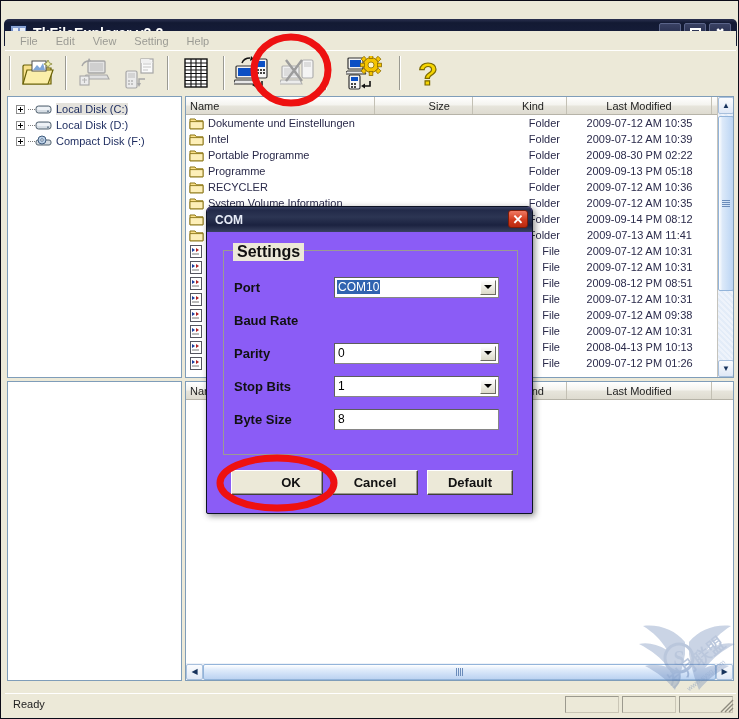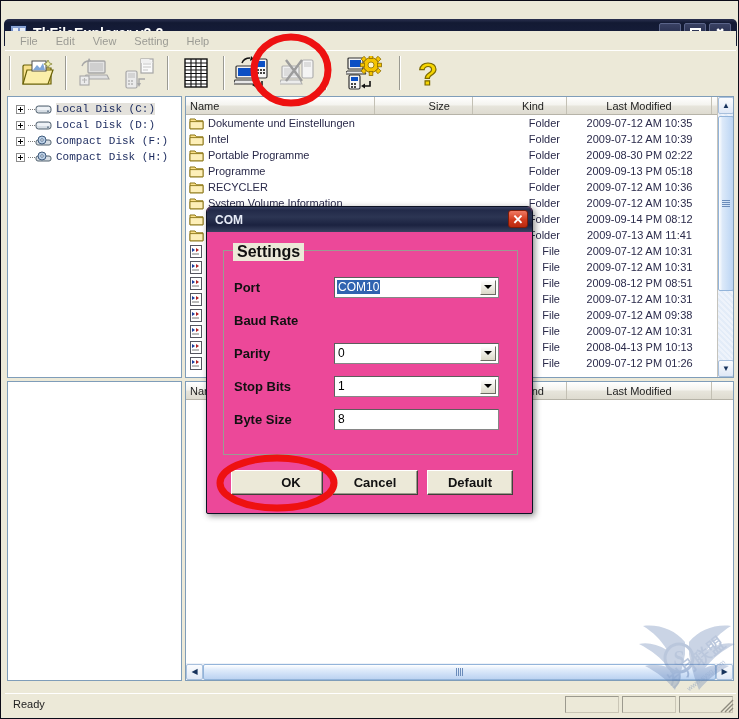--- a/index.html
+++ b/index.html
@@ -103,21 +103,21 @@
   #tree-panel {
     position: absolute; left: 6px; top: 95px;
     width: 175px; height: 282px;
     background: #ffffff;
     border: 1px solid #7f9db9;
     overflow: hidden;
   }
   .tree-row {
     display: flex; align-items: center; height: 16px;
     padding-left: 8px; font-size: 11px; color: #1b2a5e;
-    white-space: nowrap; cursor: pointer; font-family: Liberation Mono, monospace;
+    white-space: nowrap; cursor: pointer;
   }
   .tree-plus {
     width: 9px; height: 9px; border: 1px solid #8d8d8d;
     background: #fff; position: relative; flex: none; margin-right: 3px;
   }
   .tree-plus:before { content:""; position:absolute; left:1px; top:3px;
     width:5px; height:1px; background:#000; }
   .tree-plus:after { content:""; position:absolute; left:3px; top:1px;
     width:1px; height:5px; background:#000; }
   .tree-dots { width: 7px; height: 1px; border-top: 1px dotted #7b7b7b; flex: none; }
@@ -229,21 +229,21 @@
   }
   #status-text { font-size: 11px; color: #222; padding-left: 8px; }
   .status-pane { height: 17px; border: 1px solid #cac6b6;
      border-top-color:#9c9a8e; border-left-color:#9c9a8e; margin-right: 3px; }
   #grip { position: absolute; right: 2px; bottom: 1px; width: 14px; height: 14px; }
 
   
   #dialog {
     position: absolute; left: 206px; top: 206px;
     width: 327px; height: 308px;
-    background: #ec4899;
+    background: #8b5cf6;
     border: 1px solid #0c1224;
     border-radius: 6px 6px 2px 2px;
     box-shadow: 2px 2px 6px rgba(0,0,0,0.45);
   }
   #dlg-title {
     height: 25px;
     background: linear-gradient(to bottom,
       #3a4263 0%, #222a49 12%, #2c3553 40%, #1b2240 72%, #39415f 100%);
     border-radius: 5px 5px 0 0;
     display: flex; align-items: center;
@@ -550,32 +550,20 @@
         <span class="drv-icon">
           <svg width="17" height="13" viewBox="0 0 17 13">
             <rect x="1" y="5" width="15" height="5" rx="2" fill="#d6dde4" stroke="#50606e" stroke-width="1"></rect>
             <circle cx="7" cy="5" r="4" fill="#bcd0e6" stroke="#3e5a7c" stroke-width="1"></circle>
             <circle cx="7" cy="5" r="1.3" fill="#ffffff" stroke="#3e5a7c" stroke-width=".7"></circle>
           </svg>
         </span>
         <span class="tree-label">Compact Disk (F:)</span>
       </div>
 
-      <div class="tree-row">
-        <div class="tree-plus"></div>
-        <div class="tree-dots"></div>
-        <span class="drv-icon">
-          <svg width="17" height="13" viewBox="0 0 17 13">
-            <rect x="1" y="5" width="15" height="5" rx="2" fill="#d6dde4" stroke="#50606e" stroke-width="1"></rect>
-            <circle cx="7" cy="5" r="4" fill="#bcd0e6" stroke="#3e5a7c" stroke-width="1"></circle>
-            <circle cx="7" cy="5" r="1.3" fill="#ffffff" stroke="#3e5a7c" stroke-width=".7"></circle>
-          </svg>
-        </span>
-        <span class="tree-label">Compact Disk (H:)</span>
-      </div>
     </div>
 
     <div id="tree-panel2"></div>
 
     <div id="list-panel">
       <div class="lv-header">
         <div class="lv-th left" style="width:189px;">Name</div>
         <div class="lv-th right" style="width:98px;">Size</div>
         <div class="lv-th right" style="width:94px;">Kind</div>
         <div class="lv-th center" style="width:145px;">Last Modified</div>

